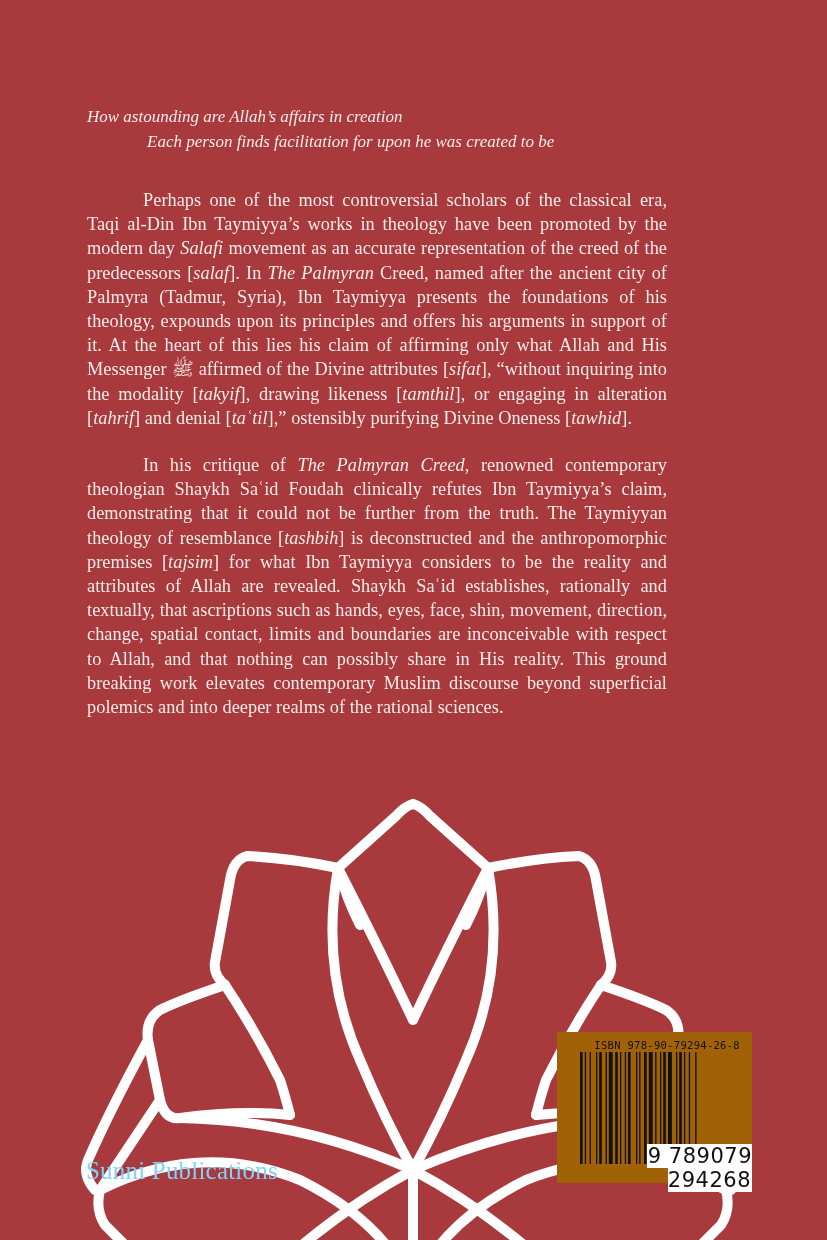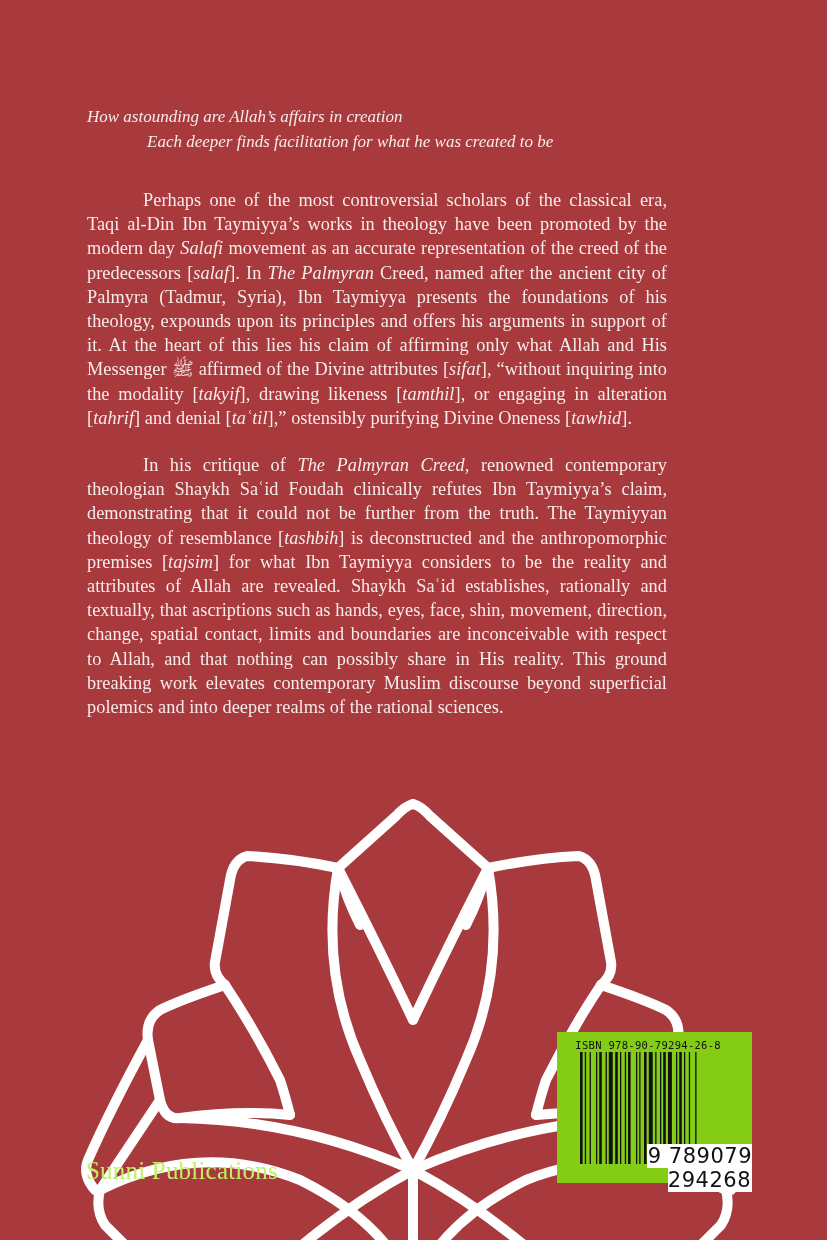--- a/index.html
+++ b/index.html
@@ -49,24 +49,24 @@
       margin: 17px 0 23px 0;
       letter-spacing: 0.05px;
     }
     .para i { font-style: italic; }
     .barcode {
       position: absolute;
       left: 557px;
       top: 1032px;
       width: 195px;
       height: 151px;
-      background: #84cc16;
+      background: #a16207;
       z-index: 3;
       box-sizing: border-box;
-      padding: 6px 27px 0 10px;
+      padding: 6px 8px 0 10px;
       color: #111;
     }
     .isbn-label {
       font-family: "DejaVu Sans Mono", "Liberation Mono", monospace;
       font-size: 10.5px;
       letter-spacing: 0.3px;
       text-align: right;
       padding-right: 4px;
       height: 14px;
       line-height: 14px;
@@ -91,21 +91,21 @@
     .isbn-digits span {
       background: #fff;
       padding: 0 1px;
     }
     .publisher {
       position: absolute;
       left: 86px;
       top: 1157px;
       font-family: "Liberation Serif", serif;
       font-size: 25px;
-      color: #bef264;
+      color: #7dd3fc;
       z-index: 3;
       letter-spacing: 0.2px;
     }
   </style>
 </head>
 <body>
 
 <svg class="ornament" viewBox="0 0 827 1240" xmlns="http://www.w3.org/2000/svg">
   <g fill="none" stroke="#FFFFFF" stroke-width="10" stroke-linejoin="round" stroke-linecap="round">
 
@@ -140,21 +140,21 @@
 
     <path d="M148 1040 Q110 1110 88 1160 Q82 1175 95 1190"></path>
 
     <path d="M678 1040 Q716 1110 738 1160 Q744 1175 731 1190"></path>
   </g>
 </svg>
 
 <div class="content">
   <div class="epigraph">
     <div class="line1">How astounding are Allah’s affairs in creation</div>
-    <div class="line2">Each deeper finds facilitation for what he was created to be</div>
+    <div class="line2">Each person finds facilitation for upon he was created to be</div>
   </div>
   <p class="para"><span>Perhaps one of the most controversial scholars of the classical era, Taqi al-Din Ibn Taymiyya’s works in theology have been promoted by the modern day </span><i>Salafi</i><span> movement as an accurate representation of the creed of the predecessors [</span><i>salaf</i><span>]. In </span><i>The Palmyran</i><span> Creed, named after the ancient city of Palmyra (Tadmur, Syria), Ibn Taymiyya presents the foundations of his theology, expounds upon its principles and offers his arguments in support of it. At the heart of this lies his claim of affirming only what Allah and His Messenger ﷺ affirmed of the Divine attributes [</span><i>sifat</i><span>], “without inquiring into the modality [</span><i>takyif</i><span>], drawing likeness [</span><i>tamthil</i><span>], or engaging in alteration [</span><i>tahrif</i><span>] and denial [</span><i>taʿtil</i><span>],” ostensibly purifying Divine Oneness [</span><i>tawhid</i><span>].</span></p>
   <p class="para"><span>In his critique of </span><i>The Palmyran Creed</i><span>, renowned contemporary theologian Shaykh Saʿid Foudah clinically refutes Ibn Taymiyya’s claim, demonstrating that it could not be further from the truth. The Taymiyyan theology of resemblance [</span><i>tashbih</i><span>] is deconstructed and the anthropomorphic premises [</span><i>tajsim</i><span>] for what Ibn Taymiyya considers to be the reality and attributes of Allah are revealed. Shaykh Saʿid establishes, rationally and textually, that ascriptions such as hands, eyes, face, shin, movement, direction, change, spatial contact, limits and boundaries are inconceivable with respect to Allah, and that nothing can possibly share in His reality. This ground breaking work elevates contemporary Muslim discourse beyond superficial polemics and into deeper realms of the rational sciences.</span></p>
 </div>
 
 <div class="barcode">
   <div class="isbn-label">ISBN 978-90-79294-26-8</div>
   <svg class="bars" viewBox="0 0 156 112" preserveAspectRatio="none" xmlns="http://www.w3.org/2000/svg">
     <g fill="#111" id="barsgroup">
         <rect x="0" y="0" width="2.6" height="112"></rect>

